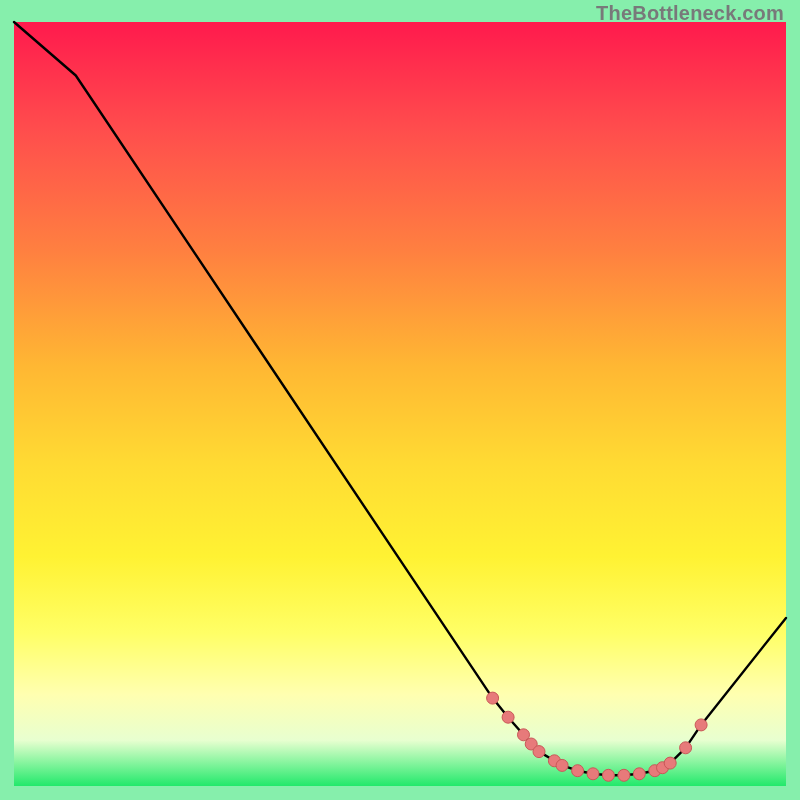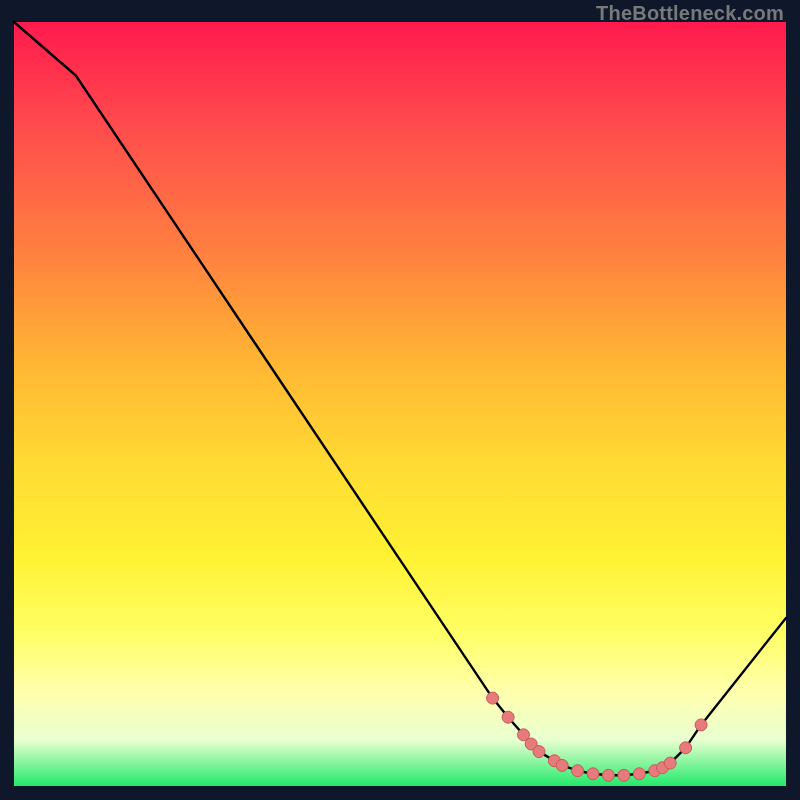--- a/index.html
+++ b/index.html
@@ -1,21 +1,21 @@
 <!DOCTYPE html>
 <html><head>
 <meta charset="utf-8">
 <style>
   * { margin: 0; padding: 0; box-sizing: border-box; }
   html, body { width: 800px; height: 800px; overflow: hidden; background: #000; }
   .stage {
     position: relative;
     width: 800px;
     height: 800px;
-    background: #0f172a;
+    background: #86efac;
   }
   .plot {
     position: absolute;
     left: 14px;
     top: 22px;
     width: 772px;
     height: 764px;
     background: linear-gradient(
       to bottom,
       #ff1a4d 0%,

